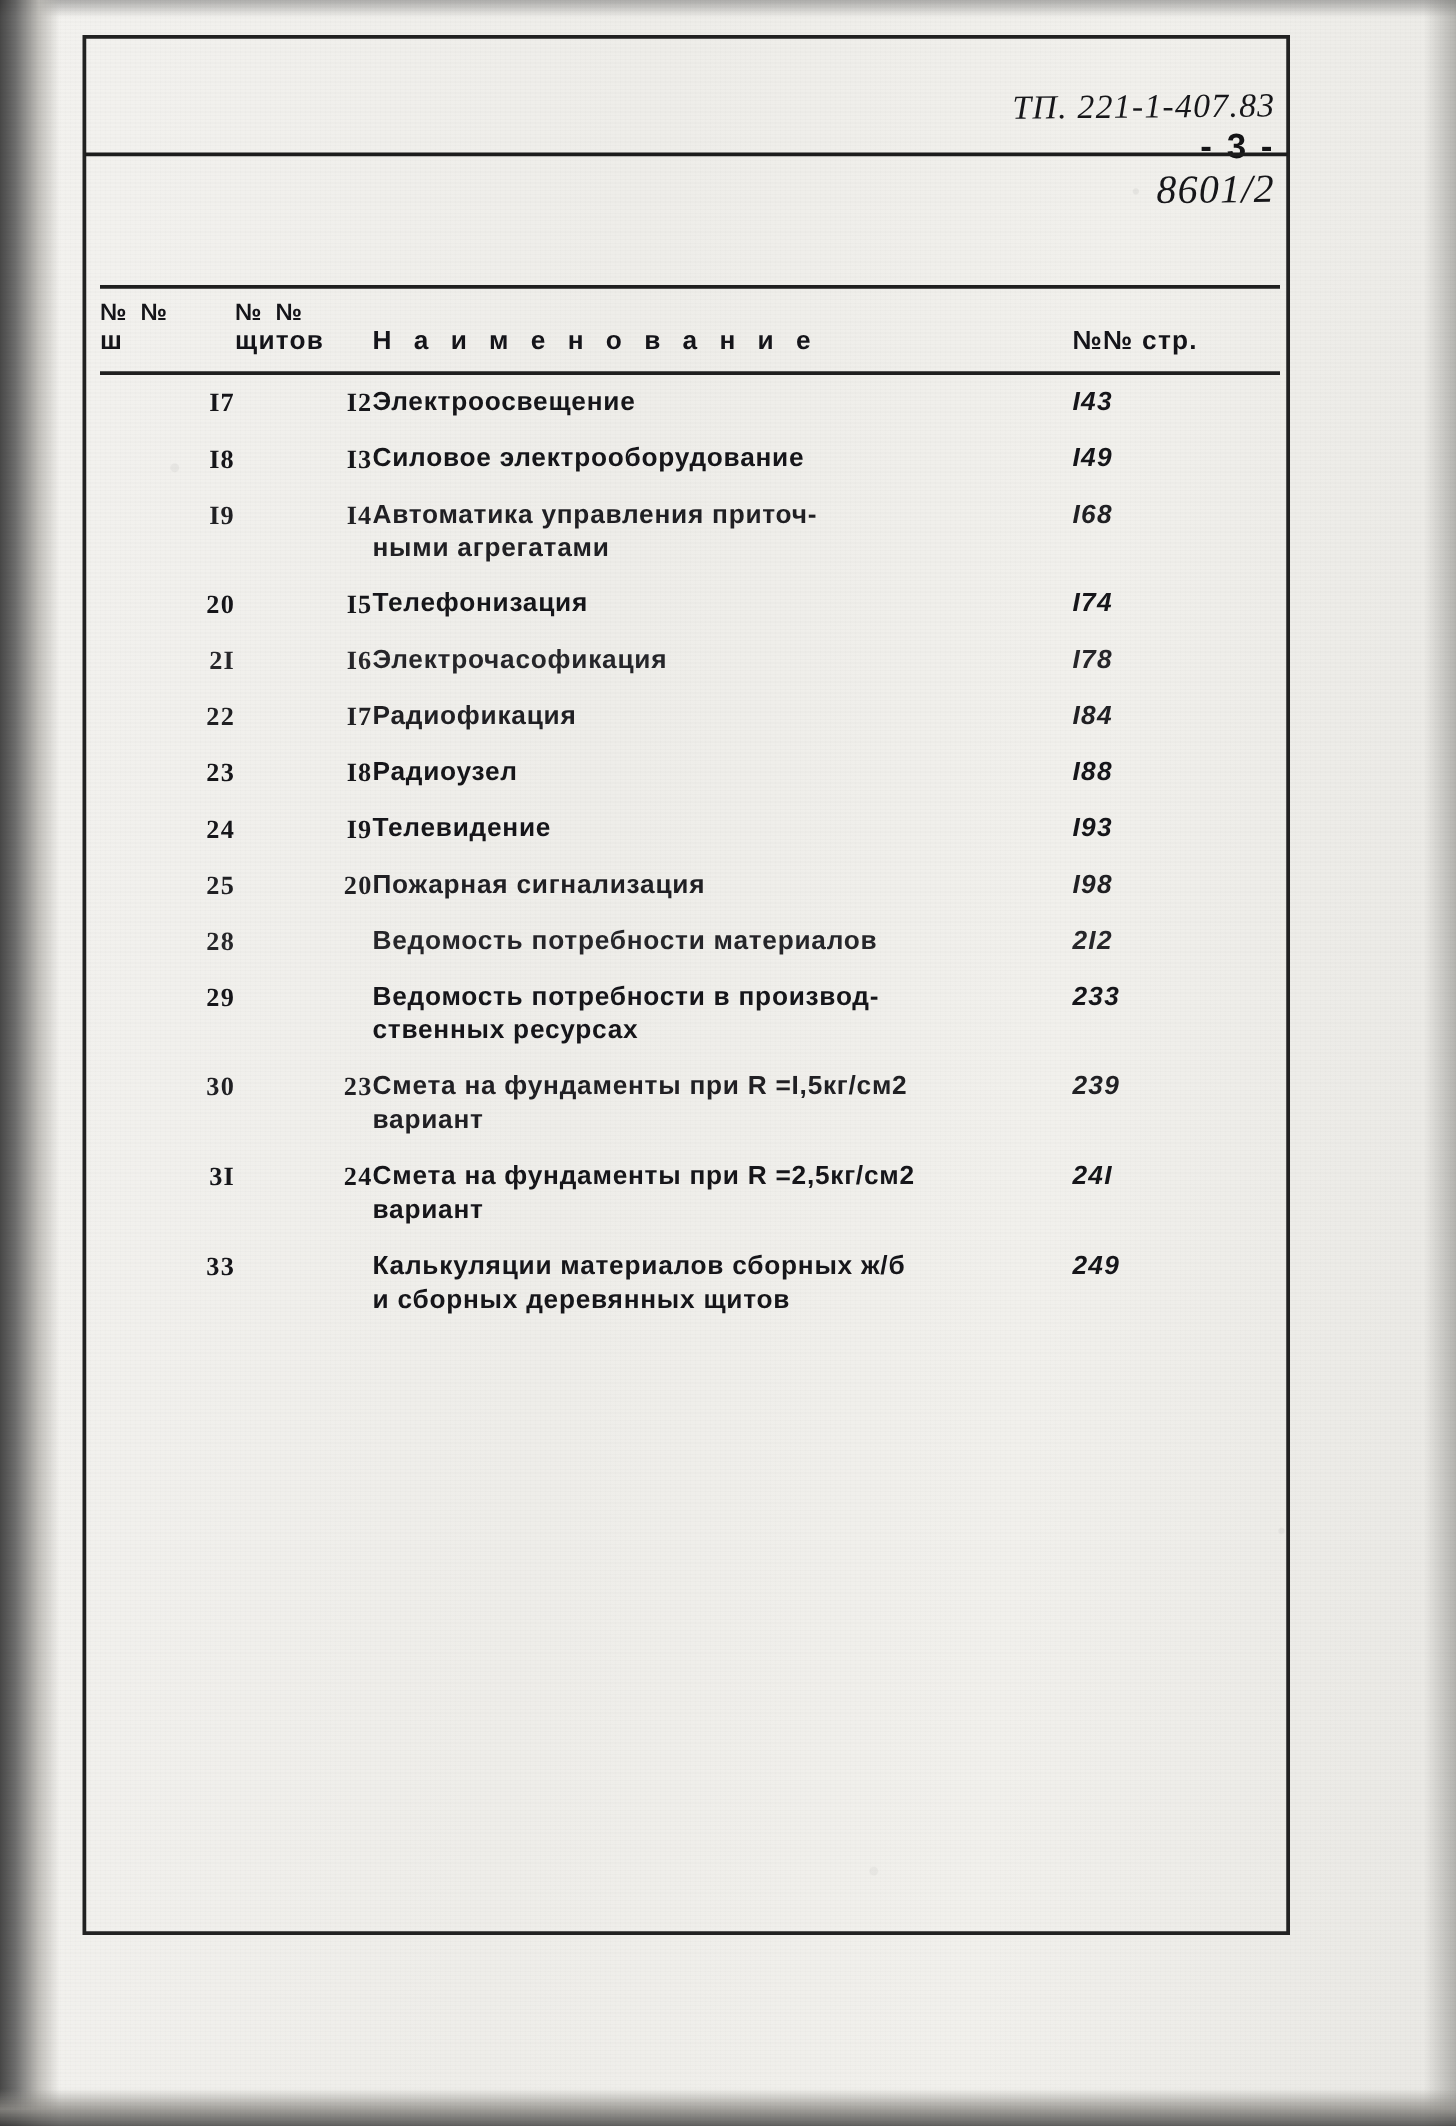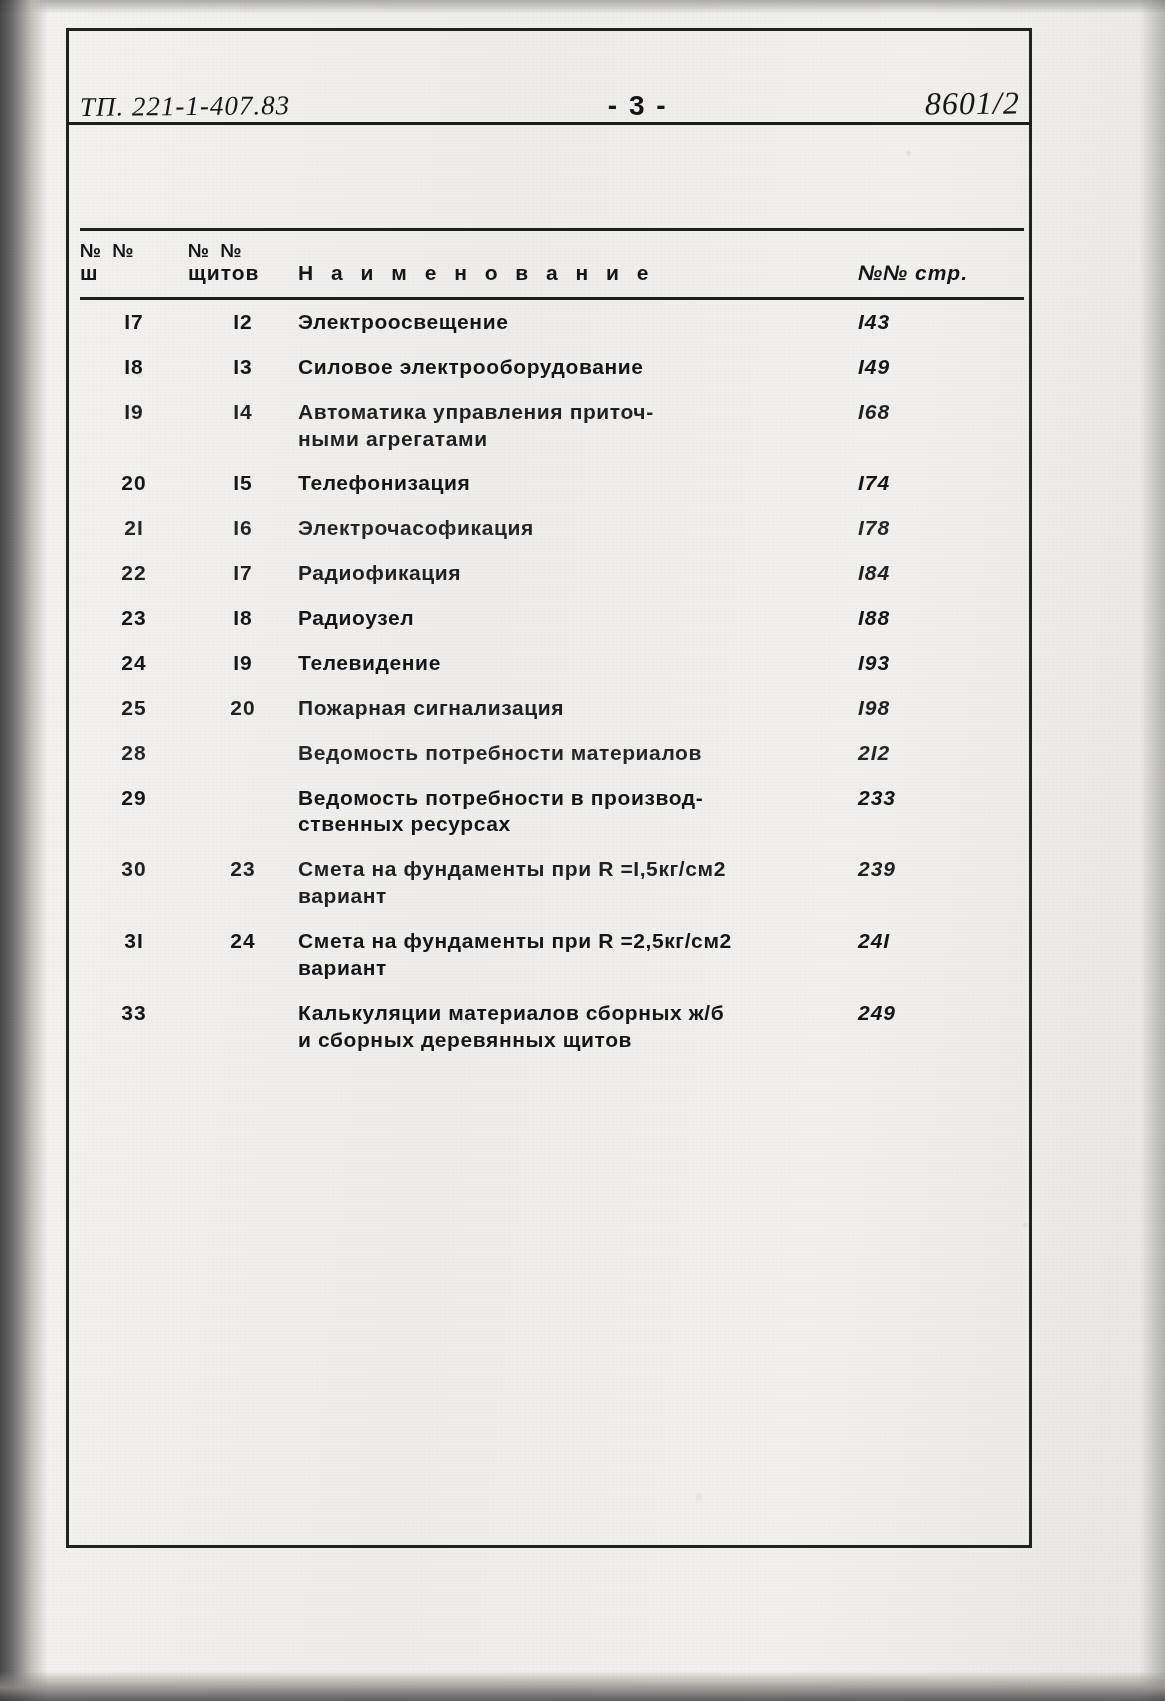--- a/index.html
+++ b/index.html
@@ -85,20 +85,21 @@
   .doc-header {
     position: absolute;
     left: 80px;
     top: 70px;
     width: 940px;
     height: 52px;
     display: flex;
     align-items: flex-end;
     justify-content: space-between;
     font-family: "Liberation Serif", serif;
+    flex-direction: column;
   }
   .hdr-code {
     font-size: 27px;
     font-style: italic;
     letter-spacing: 1px;
     color: #17171a;
     transform: rotate(-0.5deg);
   }
   .hdr-page {
     font-size: 28px;
@@ -175,34 +176,34 @@
     letter-spacing: 6px;
     font-size: 22px;
     padding-left: 22px;
     padding-bottom: 14px;
   }
   th.page-head {
     letter-spacing: 1px;
     font-size: 21px;
     padding-bottom: 14px;
     padding-left: 34px;
-    font-style: italic;
   }
 
   table.toc td {
     font-size: 21px;
     color: #16161a;
     font-weight: bold;
     padding: 9px 0 9px 0;
     vertical-align: top;
     line-height: 1.28;
   }
   td.c-shifr, td.c-smet {
-    text-align: center;
-    letter-spacing: 1px;
+    text-align: right;
+    letter-spacing: 1px;
+    font-family: Liberation Serif, serif;
   }
   td.c-name {
     padding-left: 22px;
     letter-spacing: 0.6px;
   }
   td.c-page {
     padding-left: 38px;
     letter-spacing: 1px;
     font-style: italic;
   }

